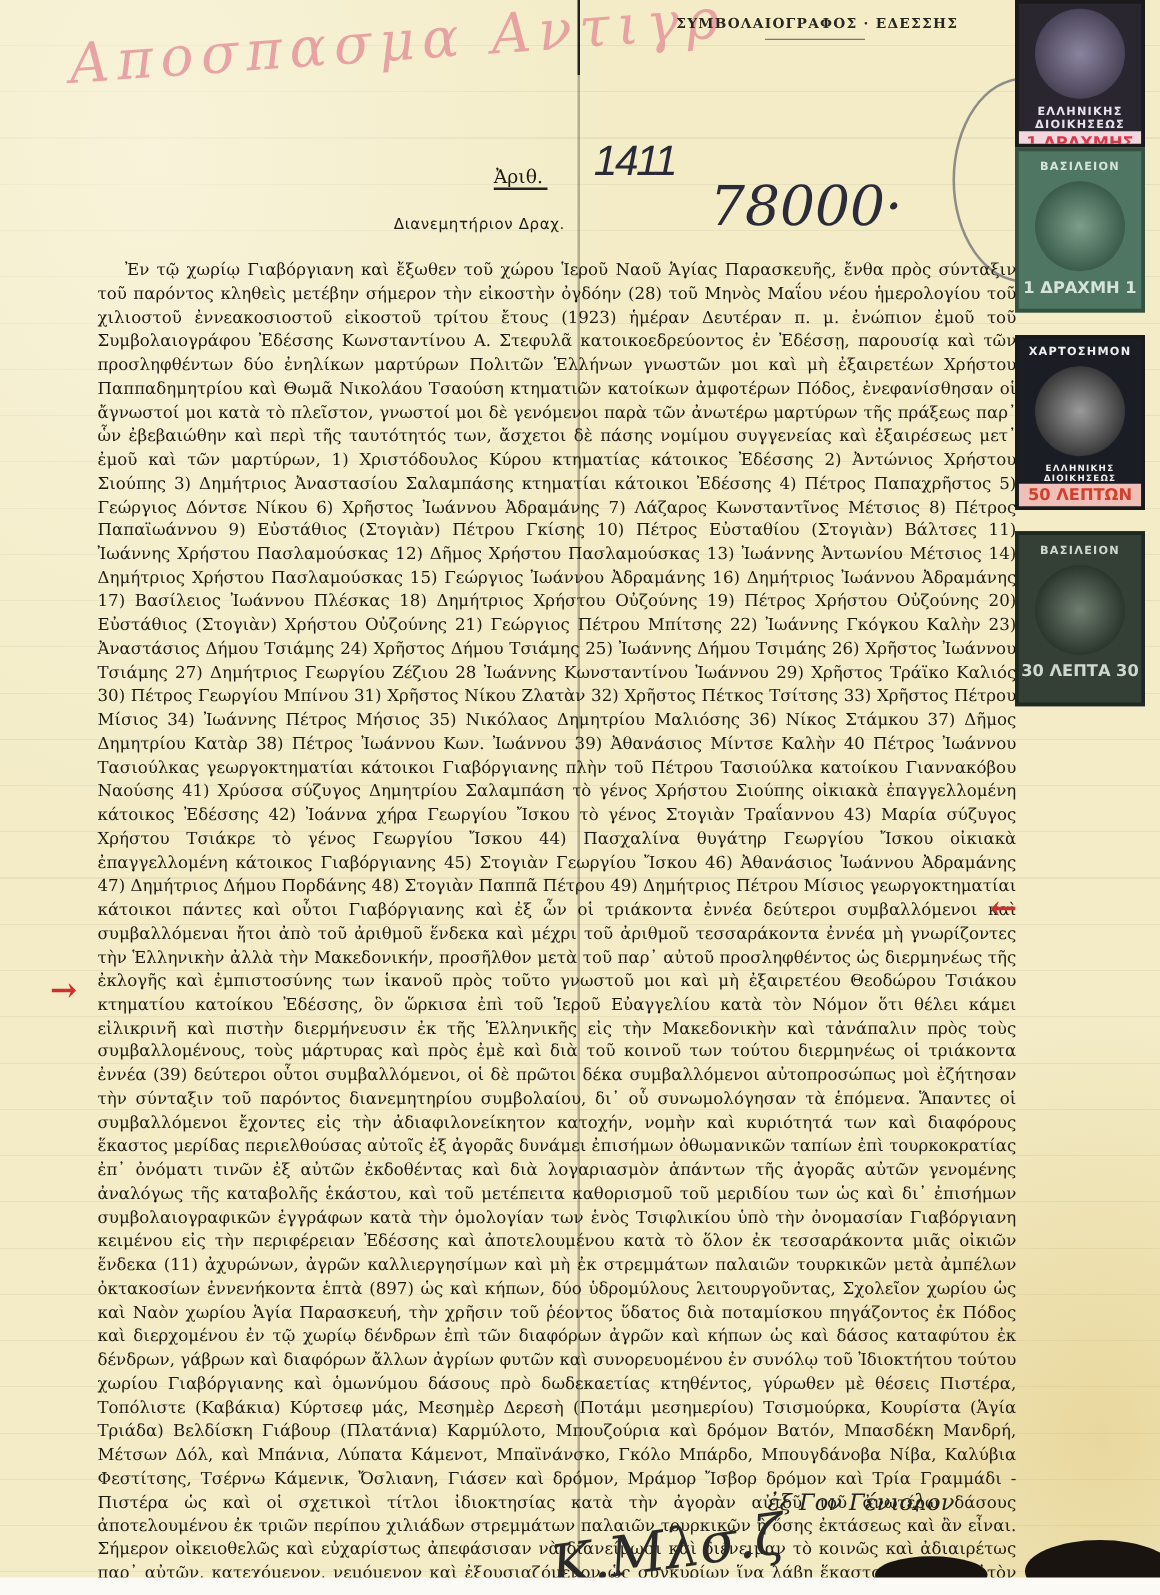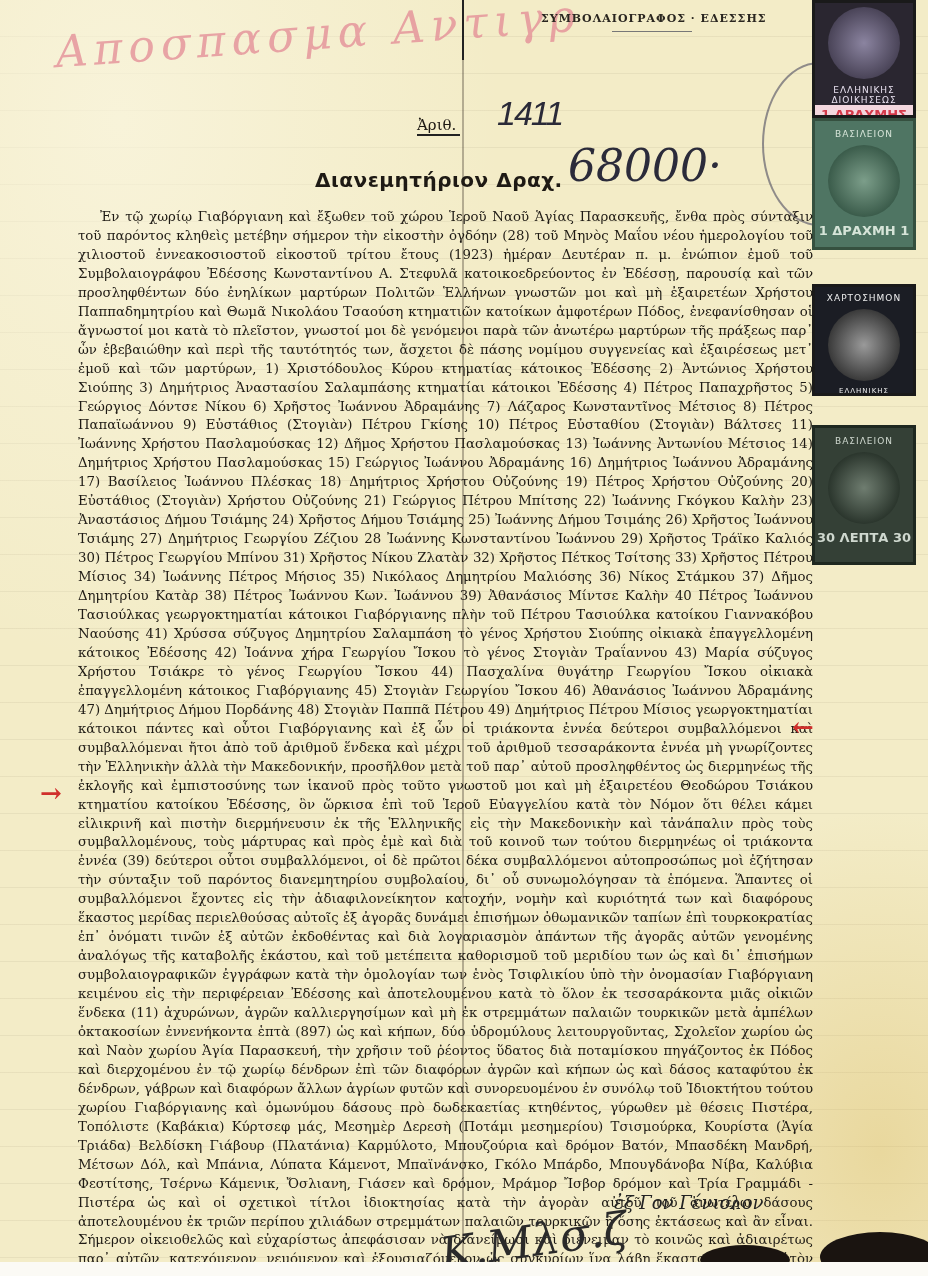--- a/index.html
+++ b/index.html
@@ -10,42 +10,42 @@
            radial-gradient(ellipse at 880px 1150px, rgba(214,178,80,.35), transparent 260px),
            radial-gradient(ellipse at 120px 120px, rgba(250,246,225,.7), transparent 380px),
            repeating-linear-gradient(180deg, transparent 0 36px, rgba(160,150,120,.14) 36px 37px),
            #f3ecc7;}
   .fold-v{position:absolute;left:462px;top:0;width:2px;height:1276px;background:linear-gradient(180deg,#222 0 60px,rgba(60,50,40,.35) 60px);}
   .fold-h{position:absolute;left:0;top:1262px;width:928px;height:14px;background:#fbfaf5;}
   .red-note{position:absolute;left:55px;top:8px;font-family:"DejaVu Serif",serif;font-style:italic;
             font-size:44px;color:#e38a95;letter-spacing:6px;transform:rotate(-4deg);opacity:.75;}
   .office-head{position:absolute;left:541px;top:12px;font-size:11px;font-weight:bold;letter-spacing:1px;color:#2a2620;}
   .office-rule{position:absolute;left:612px;top:31px;width:80px;height:1px;background:#777;}
-  .num-row{position:absolute;left:395px;top:116px;font-size:15px;margin-left:22px;}
+  .num-row{position:absolute;left:395px;top:132px;font-size:15px;}
   .num-label{border-bottom:2px solid #222;padding-right:4px;}
   .num-val{font-family:Liberation Sans, sans-serif;font-style:italic;font-size:34px;color:#2a2a38;position:absolute;left:80px;top:-22px;letter-spacing:-2px;}
   .title-row{position:absolute;left:315px;top:168px;}
-  .title{font-family:"DejaVu Sans","Liberation Sans",sans-serif;font-weight:bold;font-size:20px;letter-spacing:.5px;}
+  .title{font-family:"DejaVu Sans","Liberation Sans",sans-serif;font-weight:normal;font-size:12px;letter-spacing:.5px;}
   .amount{font-family:"DejaVu Serif",serif;font-style:italic;font-size:44px;color:#2b2b3a;position:absolute;left:253px;top:-28px;white-space:nowrap;}
   .body-text{position:absolute;left:78px;top:208px;width:735px;font-size:13.3px;line-height:18.95px;
              text-align:justify;hyphens:auto;}
   .body-text p{margin:0;text-indent:22px;}
   .arrow{position:absolute;color:#d0302c;font-size:26px;font-weight:bold;}
   .closing{position:absolute;left:614px;top:1192px;font-style:italic;font-size:18px;color:#222;}
   .signature{position:absolute;left:440px;top:1215px;font-style:italic;font-size:44px;color:#2a2a2a;transform:rotate(-8deg);}
   .stamp{position:absolute;left:812px;width:104px;border:3px solid #1a1a1a;box-sizing:border-box;text-align:center;overflow:hidden;}
-  .stamp .legend{font-family:"DejaVu Sans",sans-serif;font-size:9px;font-weight:normal;letter-spacing:1px;}
+  .stamp .legend{font-family:"DejaVu Sans",sans-serif;font-size:9px;font-weight:bold;letter-spacing:1px;}
   .stamp .center{margin:6px auto;width:72px;height:72px;border-radius:50%;}
   .stamp .val{font-family:"DejaVu Sans",sans-serif;font-weight:bold;font-size:13px;}
   .s1{top:0;height:118px;background:#2a2630;color:#e7e0ee;}
   .s1 .center{background:radial-gradient(circle,#8b84a0 0,#4a4458 70%);margin-top:4px;}
   .s1 .val{background:#f3d7de;color:#d43a4a;padding:2px 0;}
   .s2{top:118px;height:132px;background:#4f7563;color:#d6e4d8;border-color:#35503f;}
   .s2 .center{background:radial-gradient(circle,#7c9e8a 0,#3b5c4b 70%);}
-  .s3{top:284px;height:112px;background:#1b1d24;color:#eeeeee;}
+  .s3{top:268px;height:140px;background:#1b1d24;color:#eeeeee;}
   .s3 .center{background:radial-gradient(circle,#9a9a9a 0,#3a3a3a 70%);}
   .s3 .val{background:#f0c0b8;color:#d0402c;padding:2px 0;}
   .s4{top:425px;height:140px;background:#344036;color:#cfd8cf;border-color:#1e2820;}
   .s4 .center{background:radial-gradient(circle,#6f7d70 0,#2b362d 70%);}
   .round-seal{position:absolute;left:762px;top:62px;width:110px;height:160px;border:2px solid #3c3c56;border-radius:50%;opacity:.55;}
   .ink-blot{position:absolute;background:#1a1410;border-radius:50%;}
 </style>
 </head>
 <body>
 
@@ -59,21 +59,21 @@
 
   <div class="round-seal"></div>
 
   <div class="num-row">
     <span class="num-label">Ἀριθ.</span>
     <span class="num-val">1411</span>
   </div>
 
   <div class="title-row">
     <span class="title">Διανεμητήριον Δραχ.</span>
-    <span class="amount">68000·</span>
+    <span class="amount">78000·</span>
   </div>
 
   <div class="stamp s1">
     <div class="center"></div>
     <div class="legend">ΕΛΛΗΝΙΚΗΣ ΔΙΟΙΚΗΣΕΩΣ</div>
     <div class="val">1 ΔΡΑΧΜΗΣ 1</div>
   </div>
   <div class="stamp s2">
     <div class="legend" style="margin-top:8px;">ΒΑΣΙΛΕΙΟΝ</div>
     <div class="center"></div>

